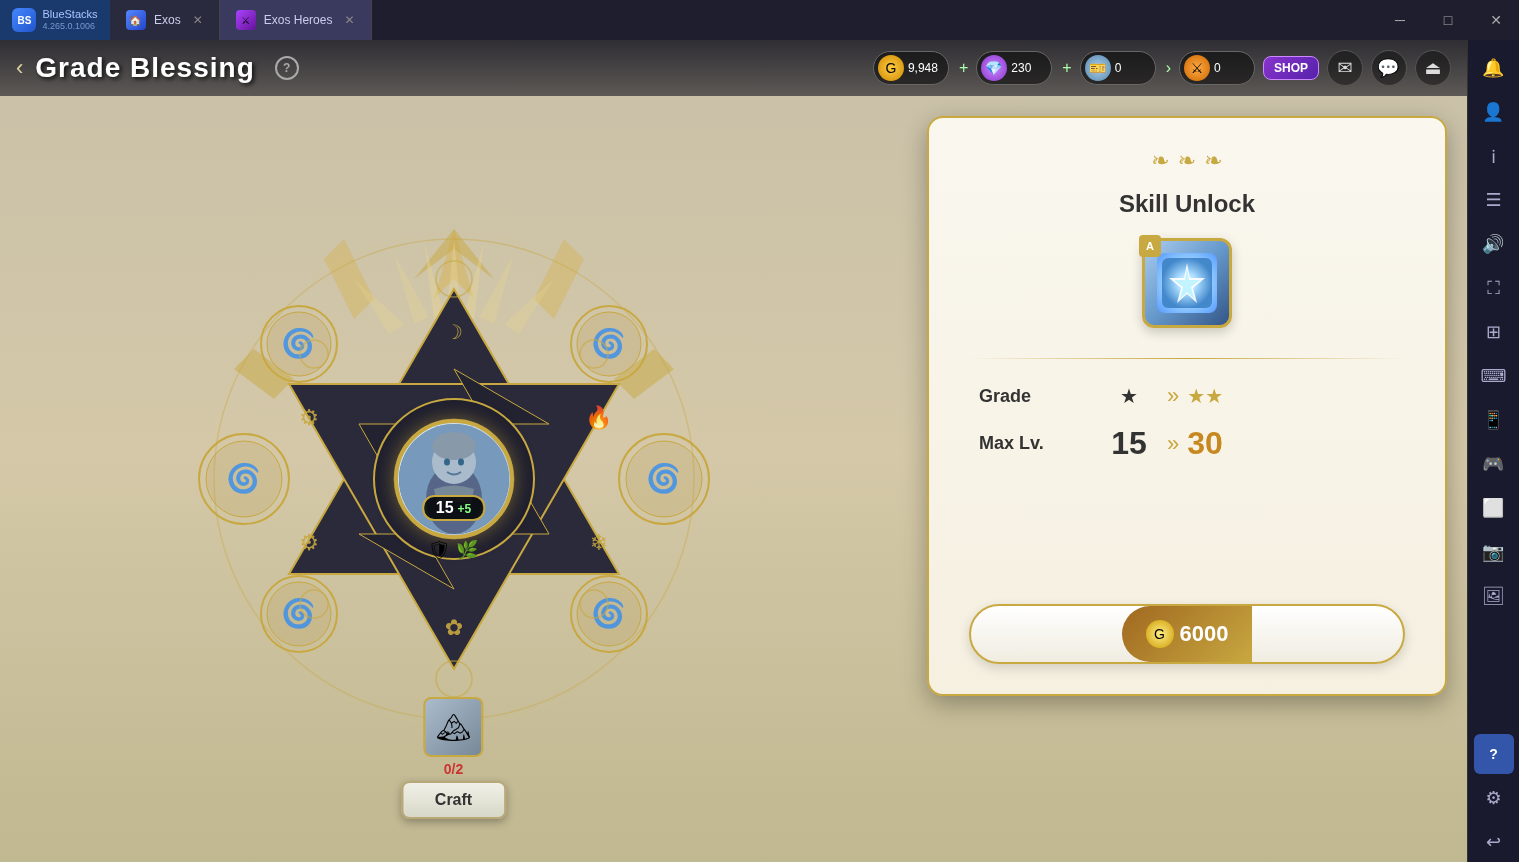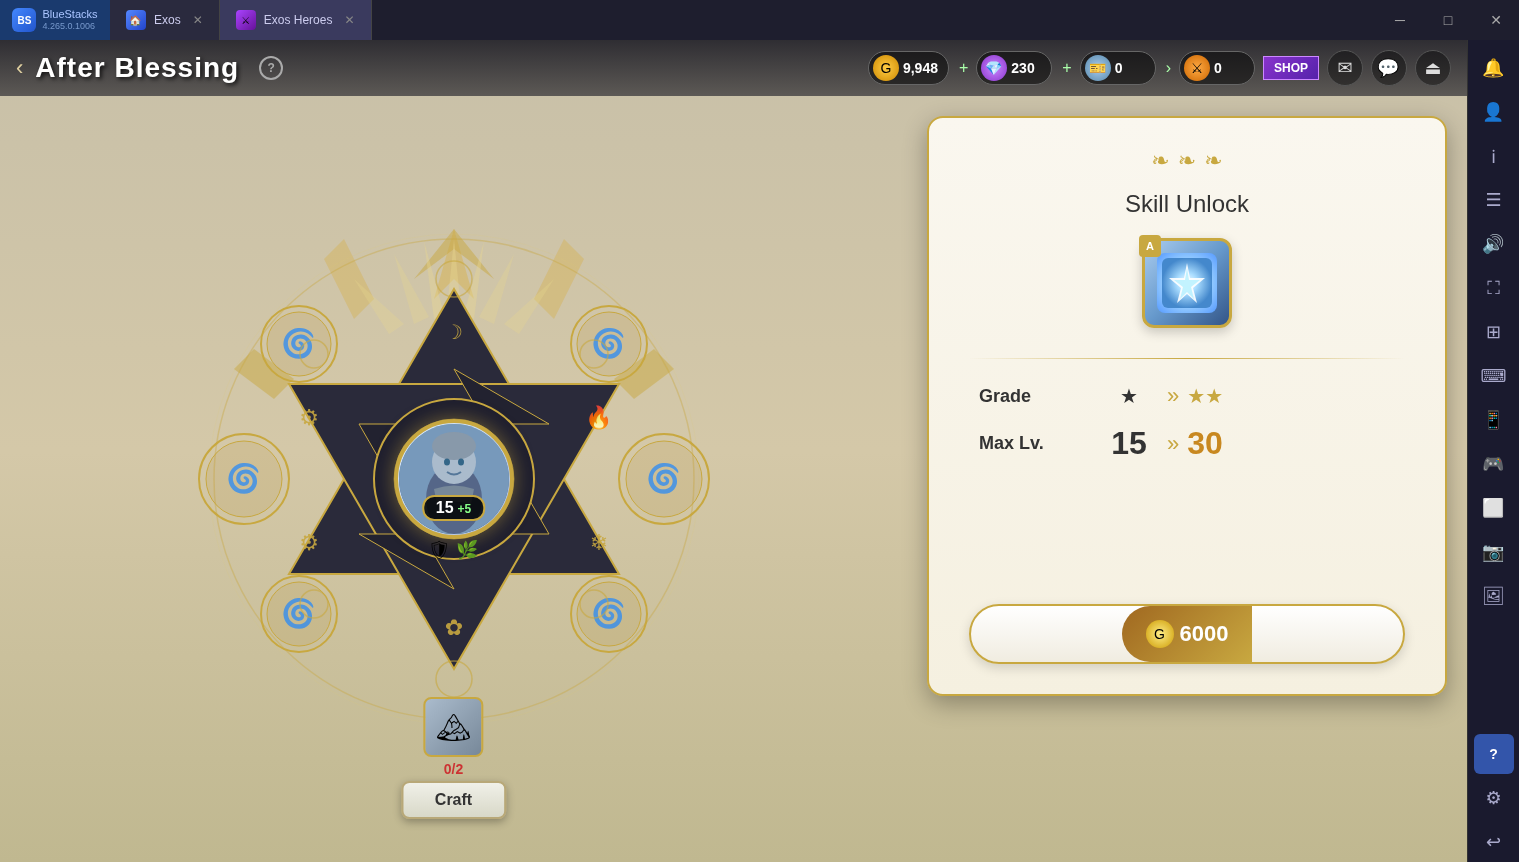--- a/index.html
+++ b/index.html
@@ -217,34 +217,34 @@
       align-items: center;
       justify-content: center;
       font-size: 14px;
     }
     .currency-icon.gold { background: radial-gradient(circle, #ffcc44, #cc8800); }
     .currency-icon.gem { background: radial-gradient(circle, #cc88ff, #8833cc); }
     .currency-icon.ticket { background: radial-gradient(circle, #aaccee, #5588aa); }
     .currency-icon.sword { background: radial-gradient(circle, #ffaa44, #cc6600); }
     .currency-value {
       color: white;
-      font-size: 14px;
-      font-weight: bold;
+      font-size: 12px;
+      font-weight: normal;
       min-width: 30px;
     }
     .currency-plus {
       color: #aaffaa;
       font-size: 16px;
       cursor: pointer;
       margin-left: 2px;
     }
     .shop-btn {
       background: linear-gradient(135deg, #8833cc, #5522aa);
       border: 1px solid #cc88ff;
-      border-radius: 0;
+      border-radius: 8px;
       padding: 4px 10px;
       color: white;
       font-size: 12px;
       font-weight: bold;
       cursor: pointer;
       text-align: left;
       min-width: 50px;
     }
     .icon-btn {
       width: 36px;
@@ -378,21 +378,21 @@
       padding: 30px 40px;
       box-shadow: 0 8px 24px rgba(0,0,0,0.3);
       min-height: 580px;
       display: flex;
       flex-direction: column;
       align-items: center;
     }
 
     .skill-unlock-title {
       font-size: 24px;
-      font-weight: normal;
+      font-weight: bold;
       color: #333;
       margin-bottom: 20px;
     }
 
     .skill-icon-box {
       width: 90px;
       height: 90px;
       border-radius: 12px;
       background: linear-gradient(135deg, #aaccee 0%, #6699cc 50%, #335588 100%);
       border: 3px solid #c8a840;
@@ -598,21 +598,21 @@
   <div class="sidebar-btn" title="Settings">⚙</div>
   <div class="sidebar-btn" title="Exit">↩</div>
 </div>
 
 <div class="game-area">
 
   <div class="top-bar">
     <div class="back-btn">
       <span class="back-arrow">‹</span>
     </div>
-    <span class="page-title">After Blessing</span>
+    <span class="page-title">Grade Blessing</span>
     <div class="help-btn">?</div>
 
     <div class="currency-area">
 
       <div class="currency-item">
         <div class="currency-icon gold">G</div>
         <span class="currency-value">9,948</span>
       </div>
       <span class="currency-plus">+</span>
 

